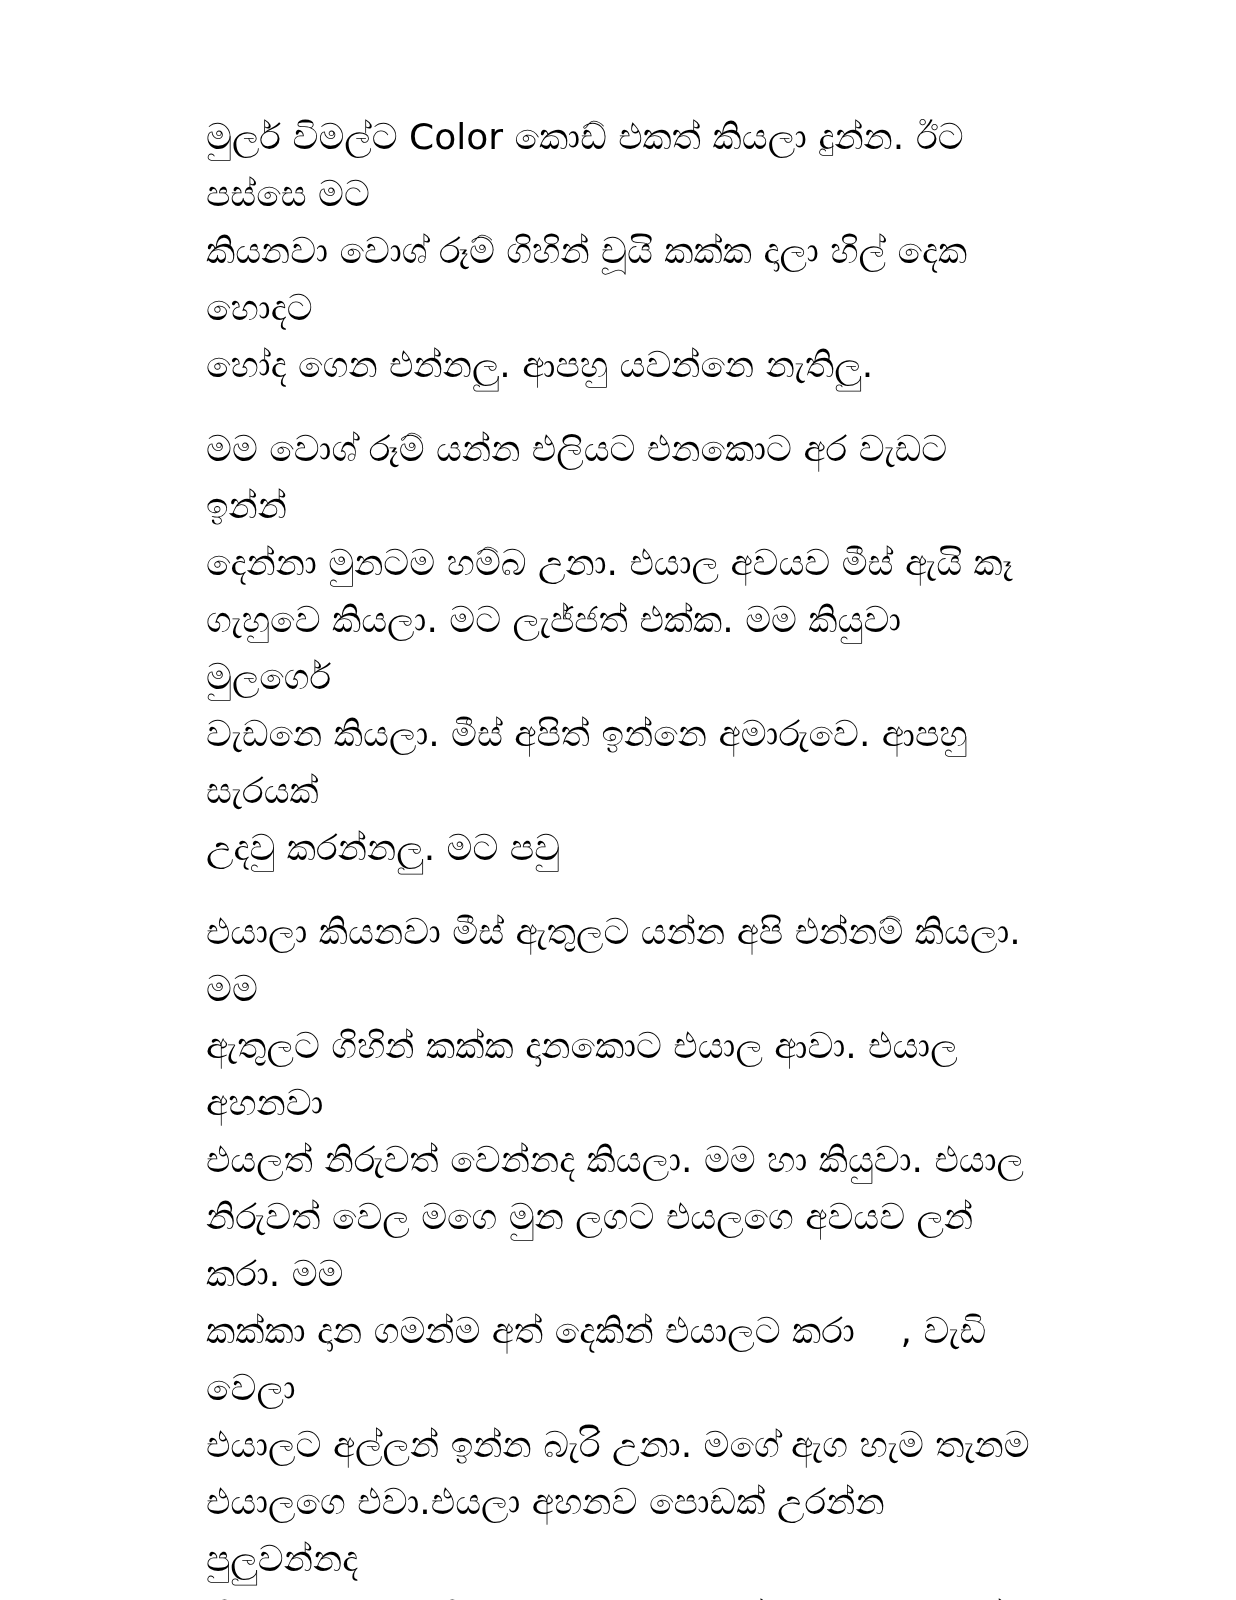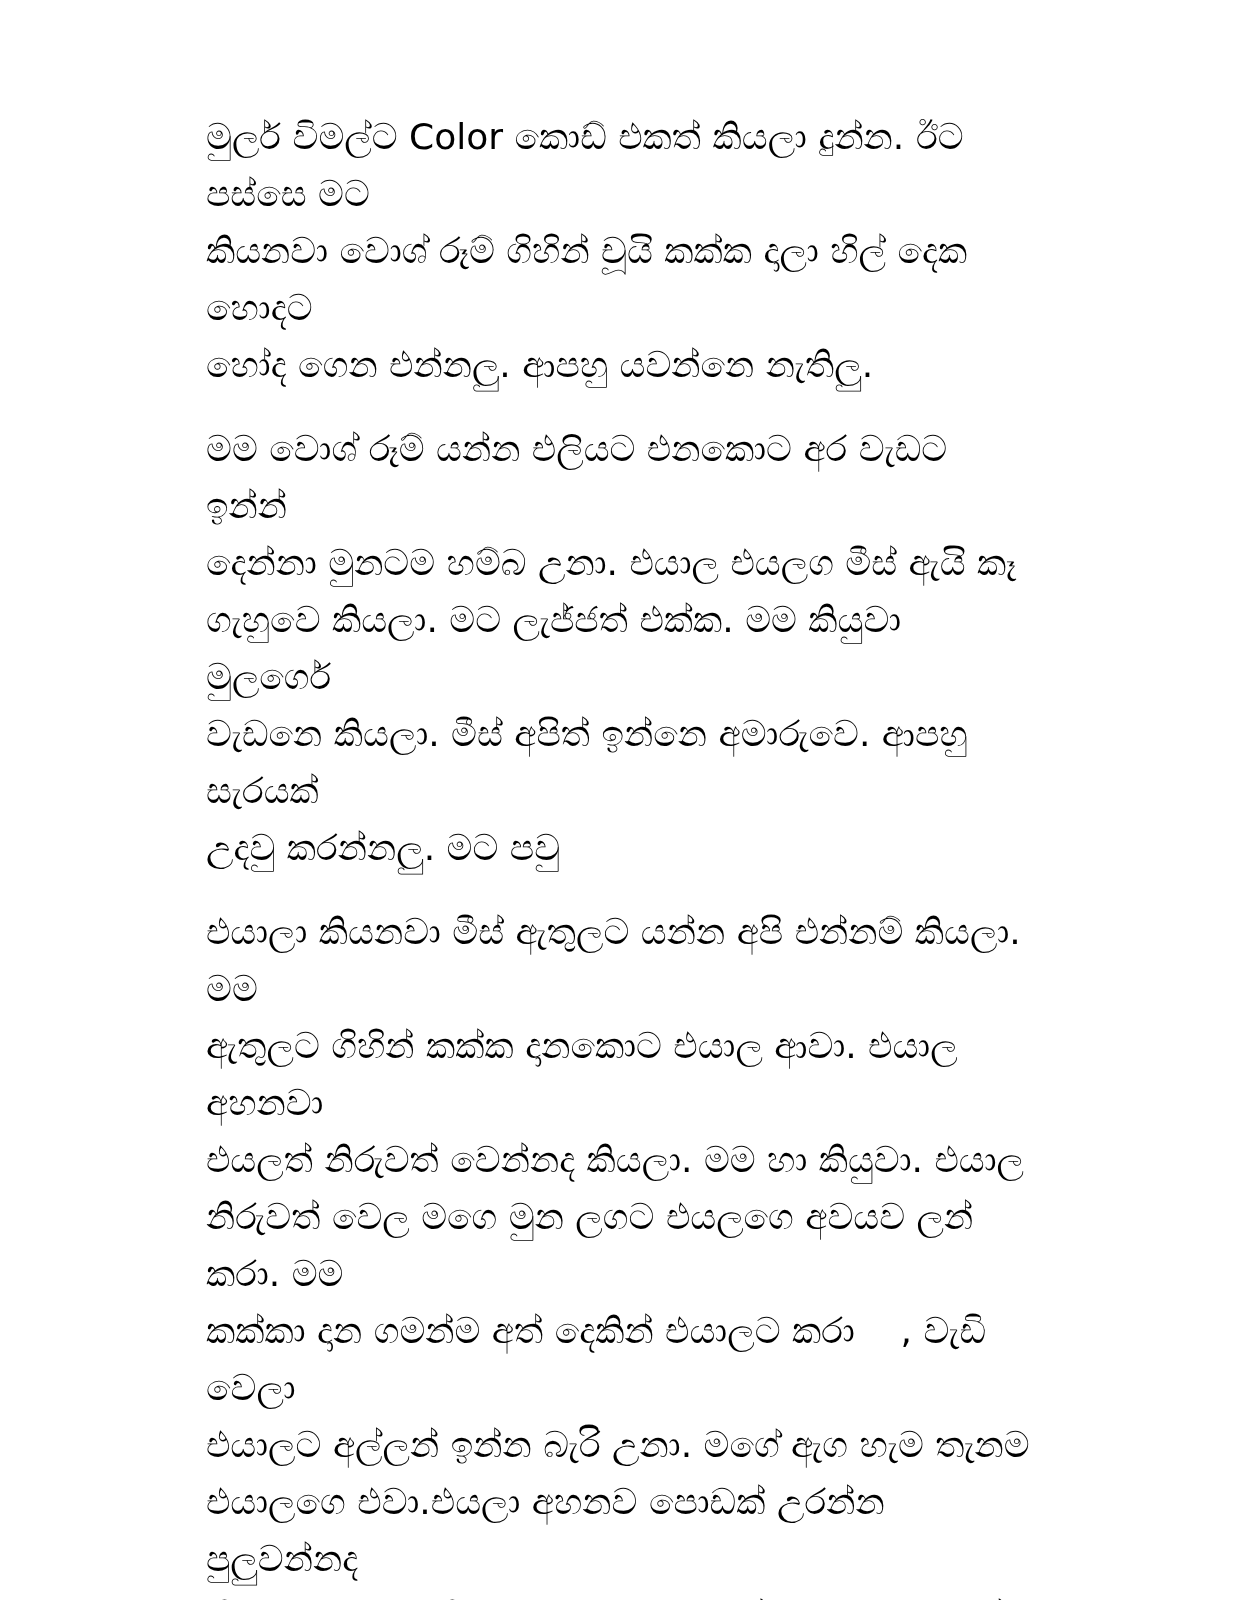--- a/index.html
+++ b/index.html
@@ -35,21 +35,21 @@
   </style>
 </head>
 <body>
 
 <div class="page">
   <div class="doc-body">
     <p class="paragraph">මුලර් විමල්ට Color කොඩ් එකත් කියලා දුන්න. ඊට පස්සෙ මට
 කියනවා වොශ් රූම් ගිහින් චූයි කක්ක දාලා හිල් දෙක හොදට
 හෝද ගෙන එන්නලු. ආපහු යවන්නෙ නැතිලු.</p>
     <p class="paragraph">මම වොශ් රූම් යන්න එලියට එනකොට අර වැඩට ඉන්න්
-දෙන්නා මුනටම හම්බ උනා. එයාල එයලග මීස් ඇයි කෑ
+දෙන්නා මුනටම හම්බ උනා. එයාල අවයව මීස් ඇයි කෑ
 ගැහුවෙ කියලා. මට ලැජ්ජත් එක්ක. මම කියුවා මුලර්ගෙ
 වැඩනෙ කියලා. මීස් අපිත් ඉන්නෙ අමාරුවෙ. ආපහු සැරයක්
 උදවු කරන්නලු. මට පවු</p>
     <p class="paragraph">එයාලා කියනවා මීස් ඇතුලට යන්න අපි එන්නම් කියලා. මම
 ඇතුලට ගිහින් කක්ක දානකොට එයාල ආවා. එයාල අහනවා
 එයලත් නිරුවත් වෙන්නද කියලා. මම හා කියුවා. එයාල
 නිරුවත් වෙල මගෙ මුන ලගට එයලගෙ අවයව ලන් කරා. මම
 කක්කා දාන ගමන්ම අත් දෙකින් එයාලට කරා    , වැඩි වෙලා
 එයාලට අල්ලන් ඉන්න බැරි උනා. මගේ ඇග හැම තැනම
 එයාලගෙ එවා.එයලා අහනව පොඩක් උරන්න පුලුවන්නද

